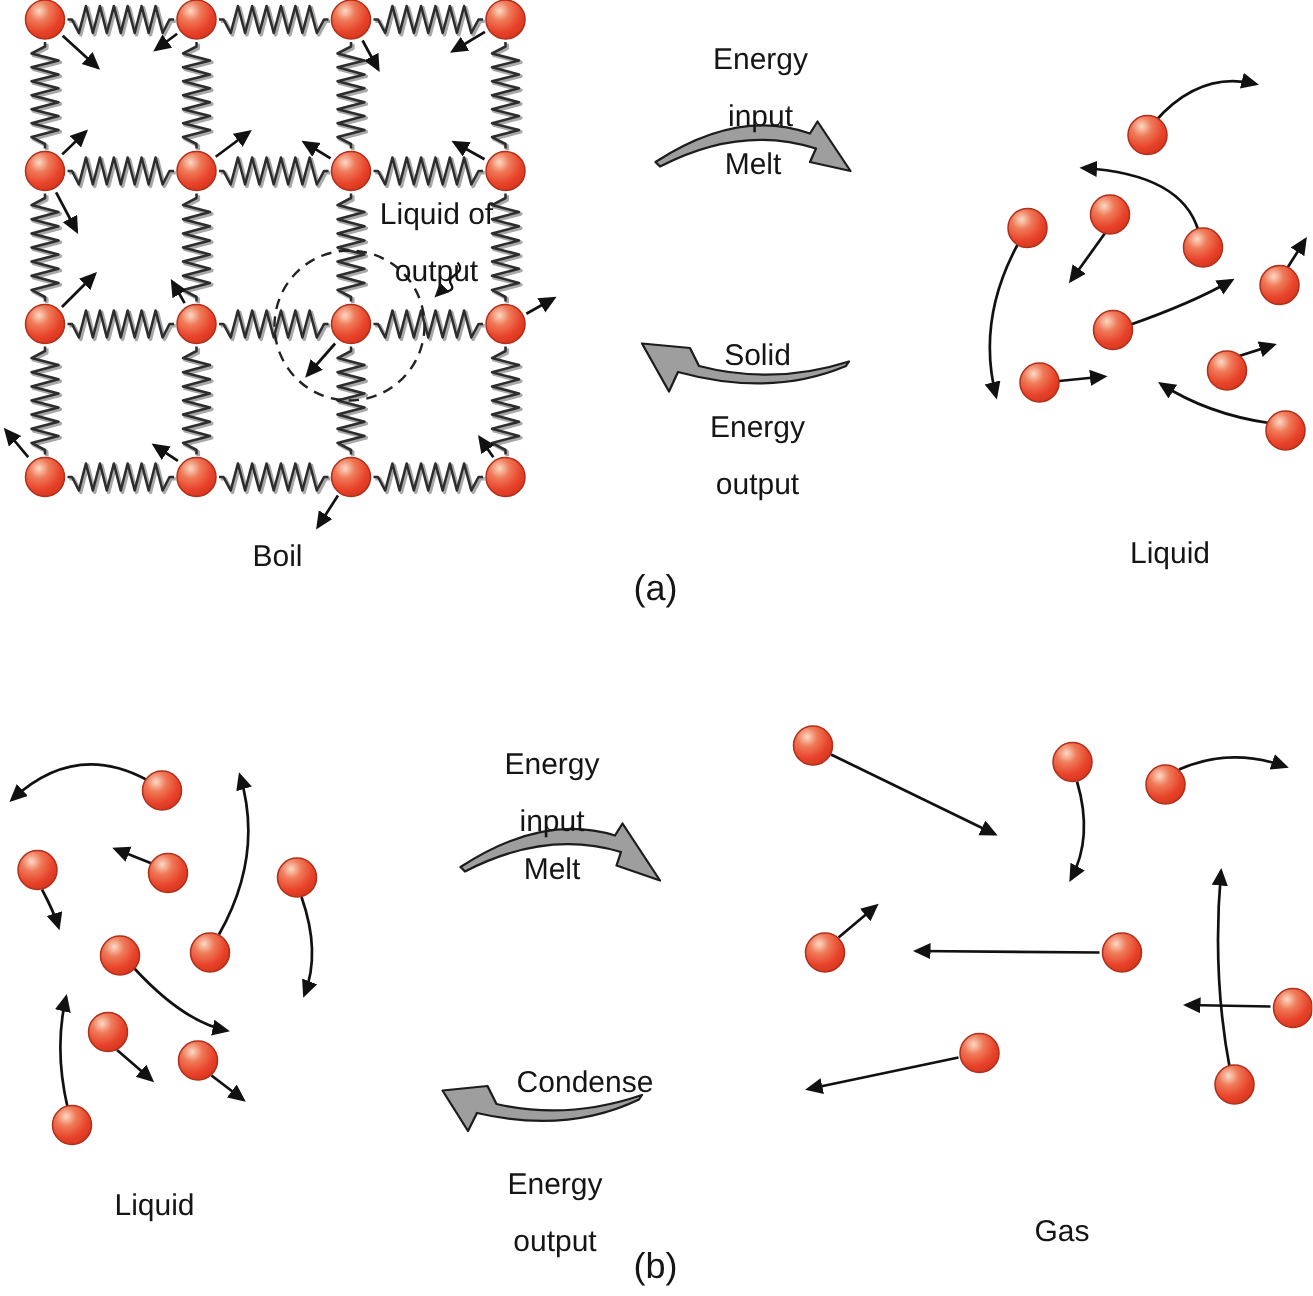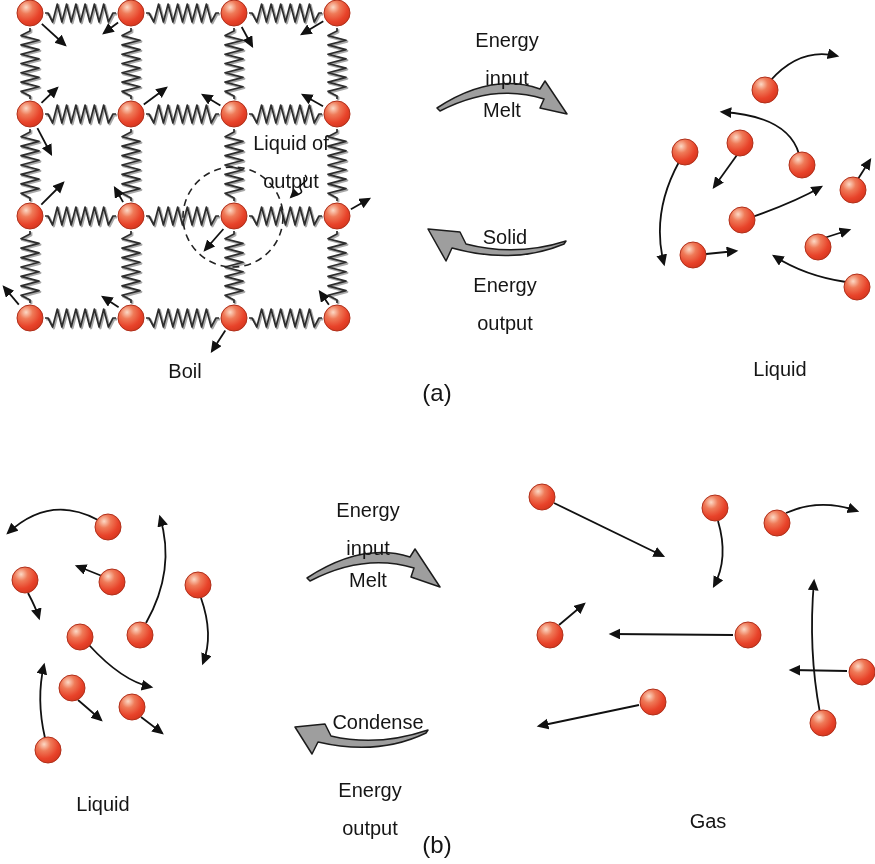--- a/index.html
+++ b/index.html
@@ -195,20 +195,20 @@
   </div>
   <div class="lbl" style="left:780px;top:369px">Liquid</div>
   <div class="lbl cap" style="left:437px;top:393px">(a)</div>
 
   <div class="lbl" style="left:103px;top:804px">Liquid</div>
   <div class="lbl" style="left:368px;top:521px">
     <span>Energy</span>
     <span>input</span>
   </div>
   <div class="lbl" style="left:368px;top:580px">Melt</div>
-  <div class="lbl" style="left:378px;top:722px">Condense</div>
+  <div class="lbl" style="left:390px;top:722px">Condense</div>
   <div class="lbl" style="left:370px;top:801px">
     <span>Energy</span>
     <span>output</span>
   </div>
   <div class="lbl" style="left:708px;top:821px">Gas</div>
   <div class="lbl cap" style="left:437px;top:845px">(b)</div>
 </div>
 
 </body></html>

